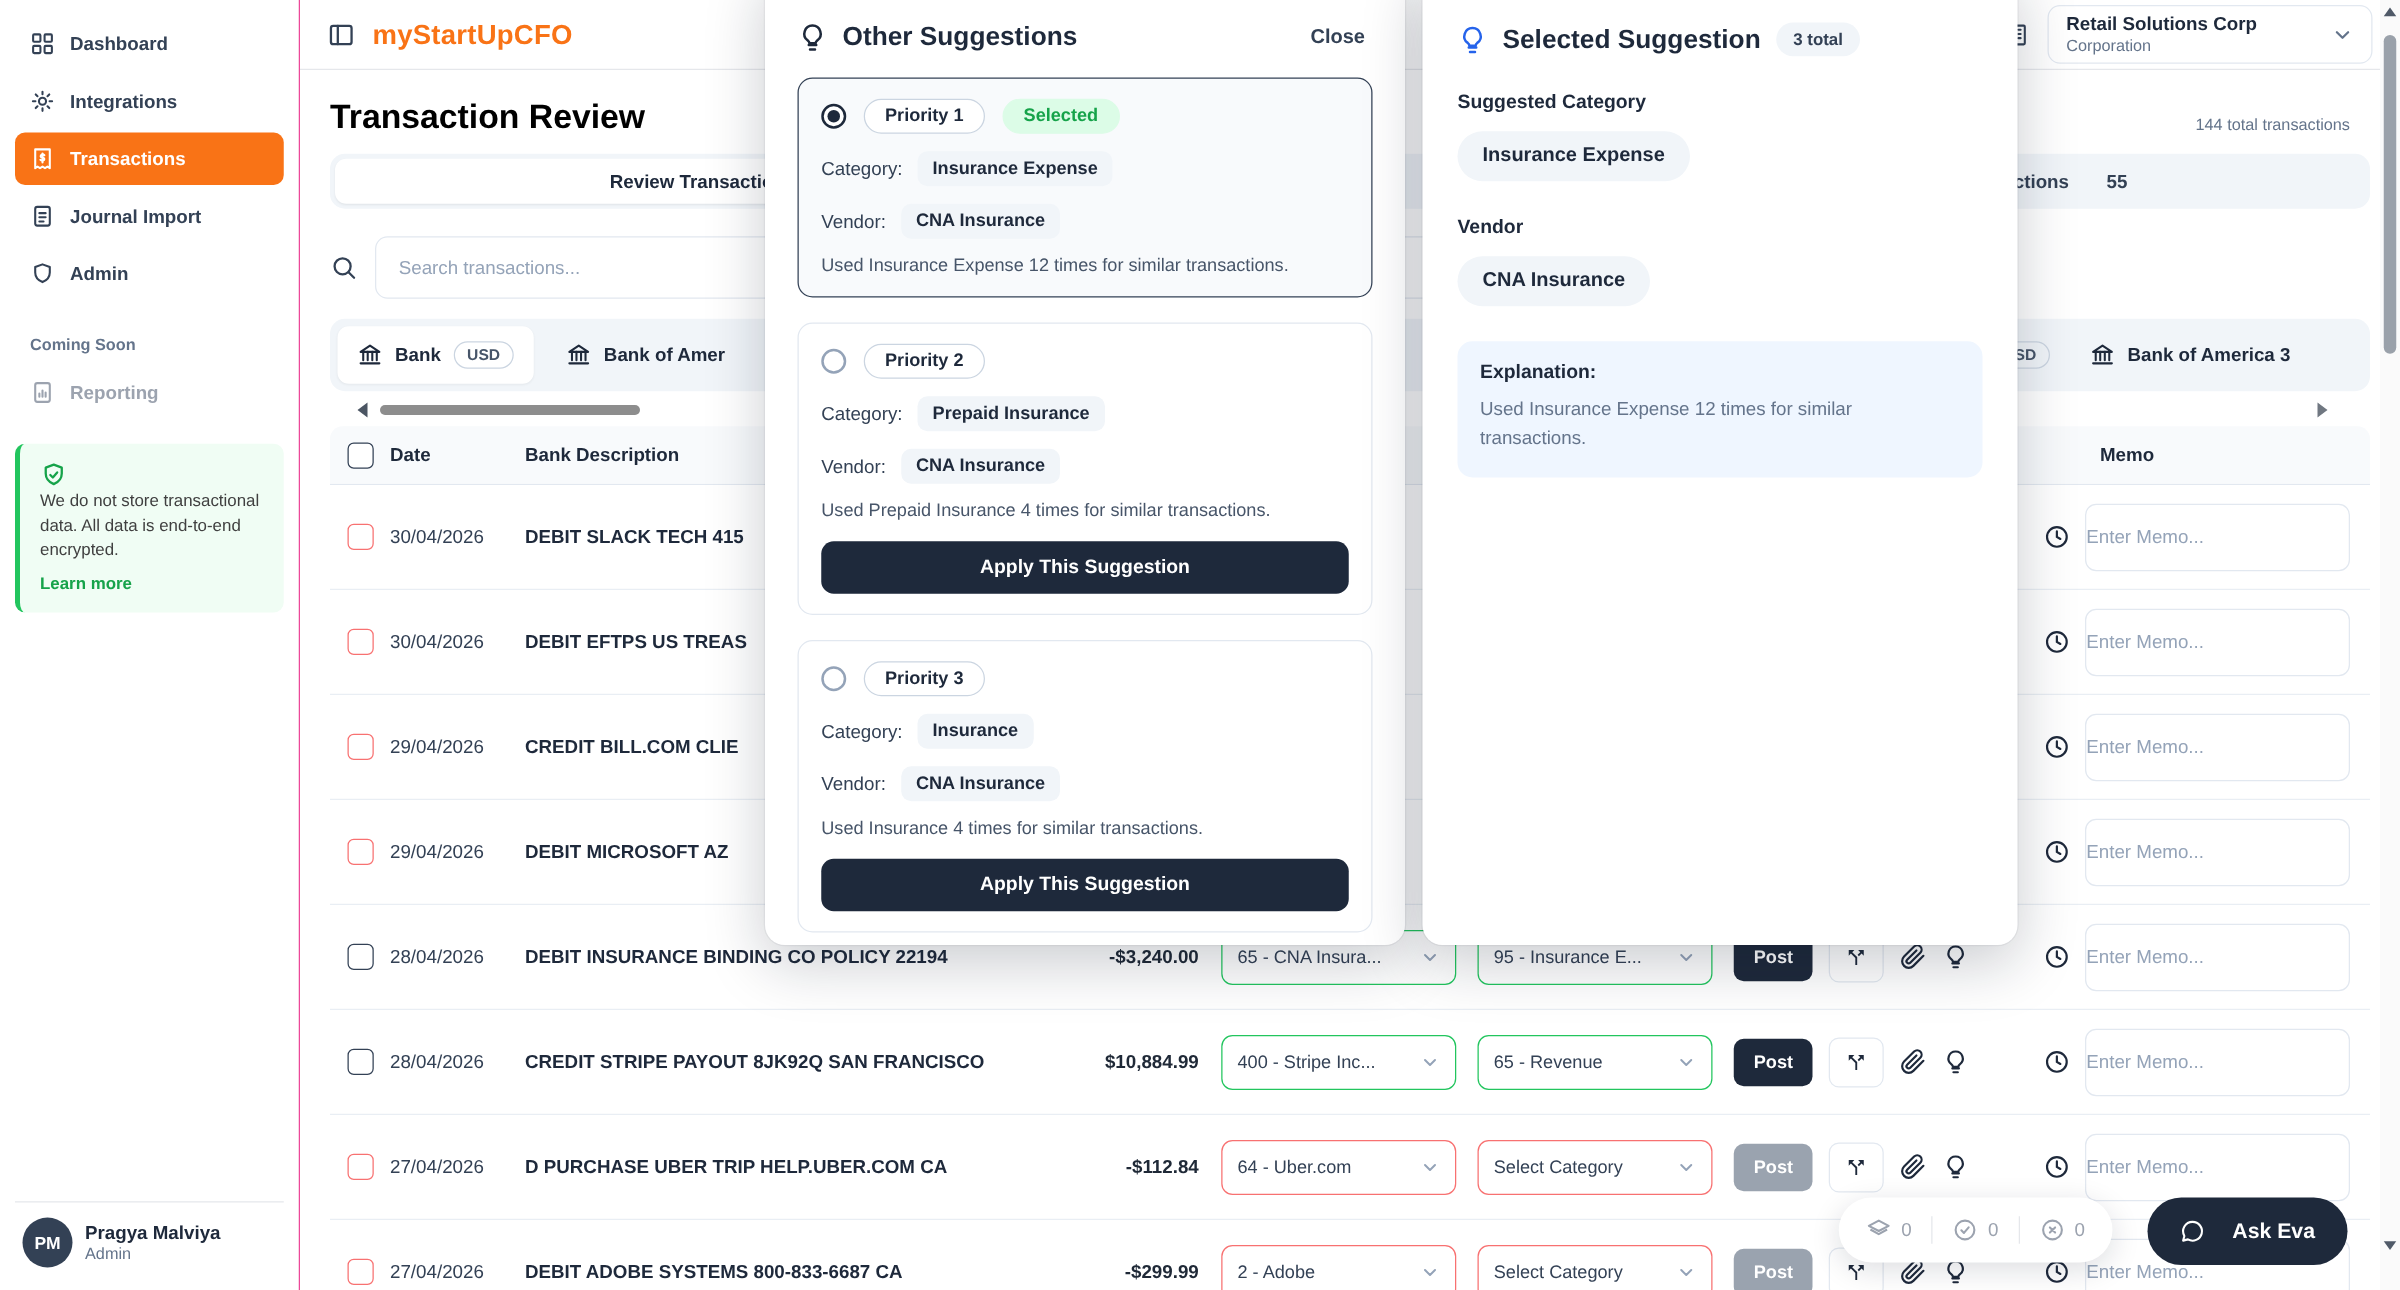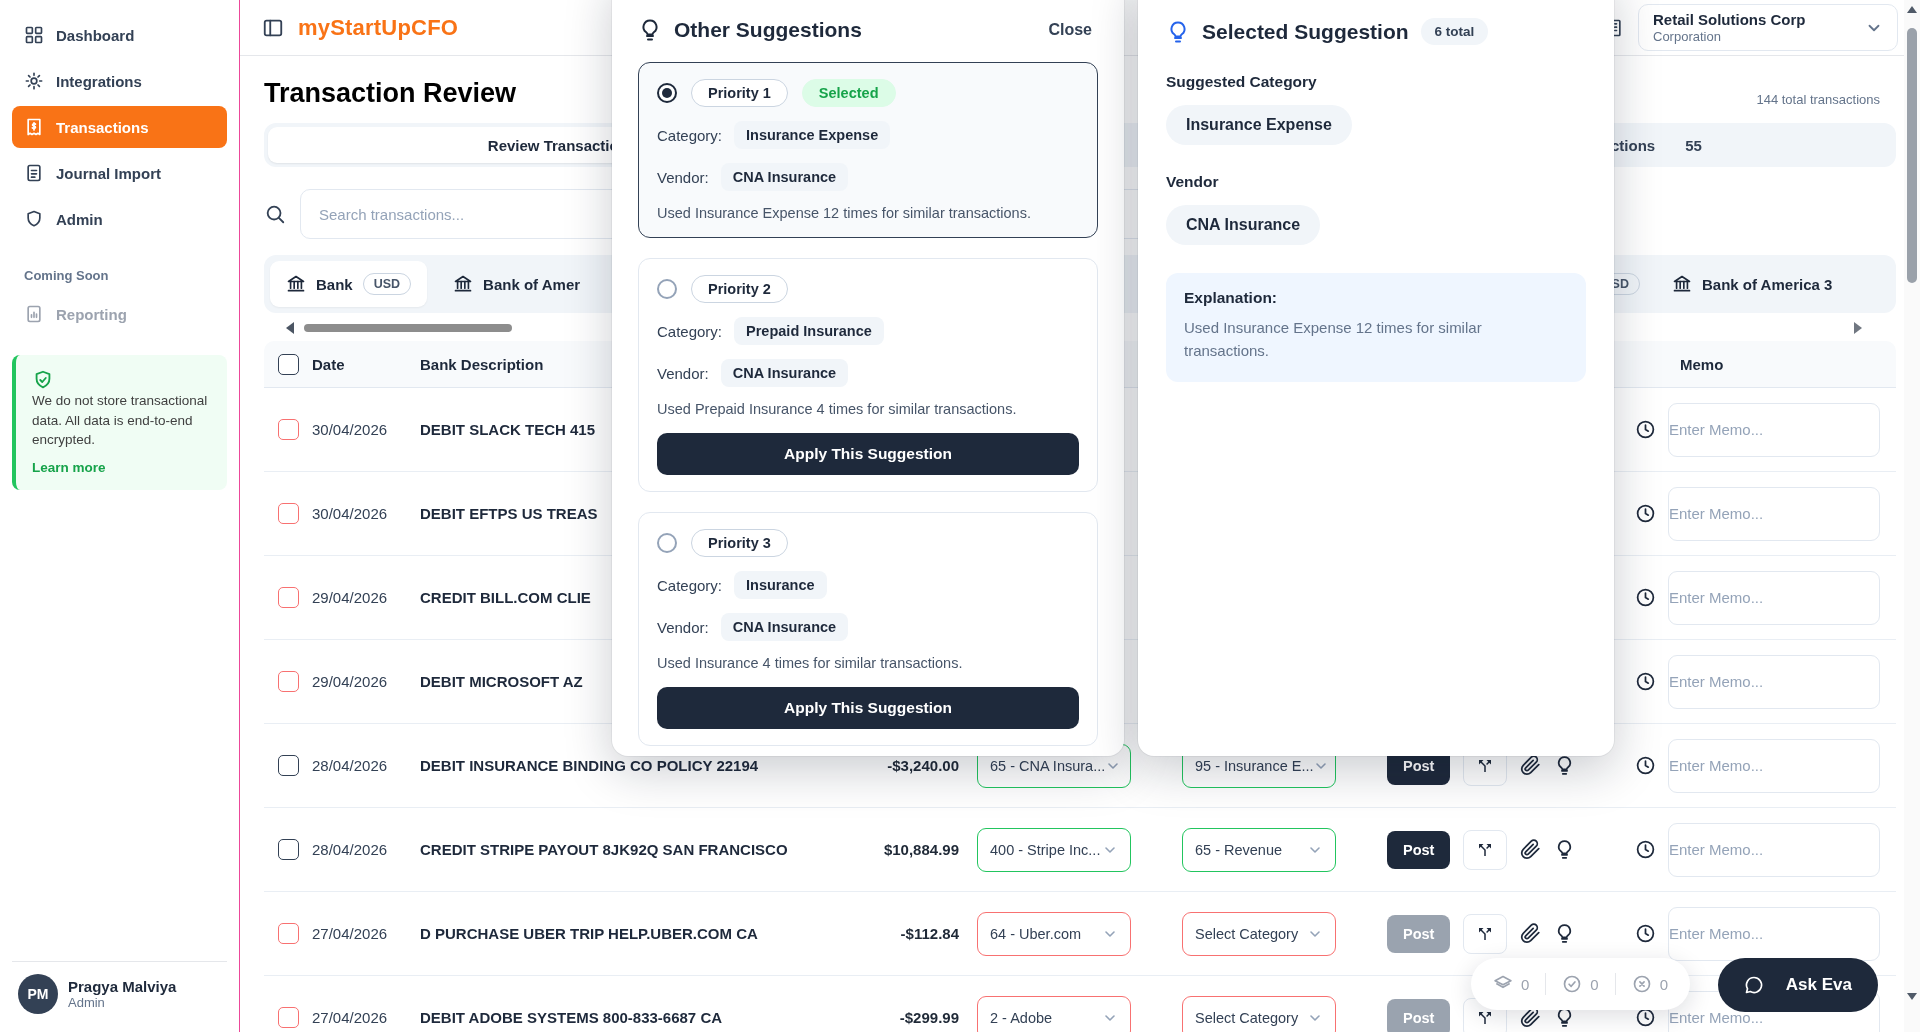--- a/index.html
+++ b/index.html
@@ -59,21 +59,21 @@
   .grid{display:grid;grid-template-columns:48px 108px 1fr 112px 205px 205px 235px 46px 228px;align-items:center}
   .thead{margin-top:6px;background:#f8fafc;border-bottom:1px solid #e2e8f0;border-radius:10px 10px 0 0;height:46px;font-size:15px;font-weight:700;color:#1e293b}
   .trow{height:83px;border-bottom:1px solid #e9eef4;font-size:15px}
   .cbc{display:flex;justify-content:flex-start;padding-left:14px}
   .cb{width:19px;height:19px;border:1.8px solid #94a3b8;border-radius:5px;cursor:pointer;background:#fff}
   .cb.dark{border-color:#334155}
   .cb.red{border-color:#f87171}
   .dateCell{color:#334155}
   .descCell{font-weight:700;color:#1e293b;white-space:nowrap;overflow:hidden}
   .amtCell{text-align:right;padding-right:18px;color:#1f2937;font-weight:600;white-space:nowrap}
-  .dd{height:44px;width:154px;box-sizing:border-box;border:1.6px solid #cbd5e1;border-radius:9px;display:flex;align-items:center;justify-content:space-between;padding:0 12px;font-size:14.5px;color:#334155;background:#fff;cursor:pointer;white-space:nowrap;overflow:hidden}
+  .dd{height:44px;width:188px;box-sizing:border-box;border:1.6px solid #cbd5e1;border-radius:9px;display:flex;align-items:center;justify-content:space-between;padding:0 12px;font-size:14.5px;color:#334155;background:#fff;cursor:pointer;white-space:nowrap;overflow:hidden}
   .dd.ok{border-color:#22c55e}
   .dd.err{border-color:#f87171}
   .dd .chev{width:16px;height:16px;color:#94a3b8;flex:0 0 16px}
   .acts{display:flex;align-items:center;gap:13px}
   .post{height:38px;padding:0 16px;background:#1e293b;color:#fff;font-weight:700;font-size:14.5px;border:none;border-radius:8px;cursor:pointer;font-family:inherit}
   .post.off{background:#9aa3af;cursor:default}
   .iconbtn{width:42px;height:38px;border:1px solid #e2e8f0;border-radius:8px;background:#fff;display:flex;align-items:center;justify-content:center;color:#1e293b;cursor:pointer}
   .iconbtn .ic{width:18px;height:18px}
   .ric{width:21px;height:21px;color:#1e293b;cursor:pointer}
   .clockc{display:flex;justify-content:center}
@@ -673,21 +673,21 @@
       <button class="applybtn">Apply This Suggestion</button>
     </div>
   </div>
 
   <div class="panel p-right">
     <div class="p-head">
       <svg class="bulb blue">
           <use href="#i-bulb"></use>
         </svg>
       <div class="p-title">Selected Suggestion</div>
-      <span class="badge-total">6 total</span>
+      <span class="badge-total">3 total</span>
     </div>
     <div class="slabel">Suggested Category</div>
     <div><span class="bigchip">Insurance Expense</span></div>
     <div class="slabel">Vendor</div>
     <div><span class="bigchip">CNA Insurance</span></div>
     <div class="explain">
       <div class="et">Explanation:</div>
       <div class="eb">Used Insurance Expense 12 times for similar transactions.</div>
     </div>
   </div>

